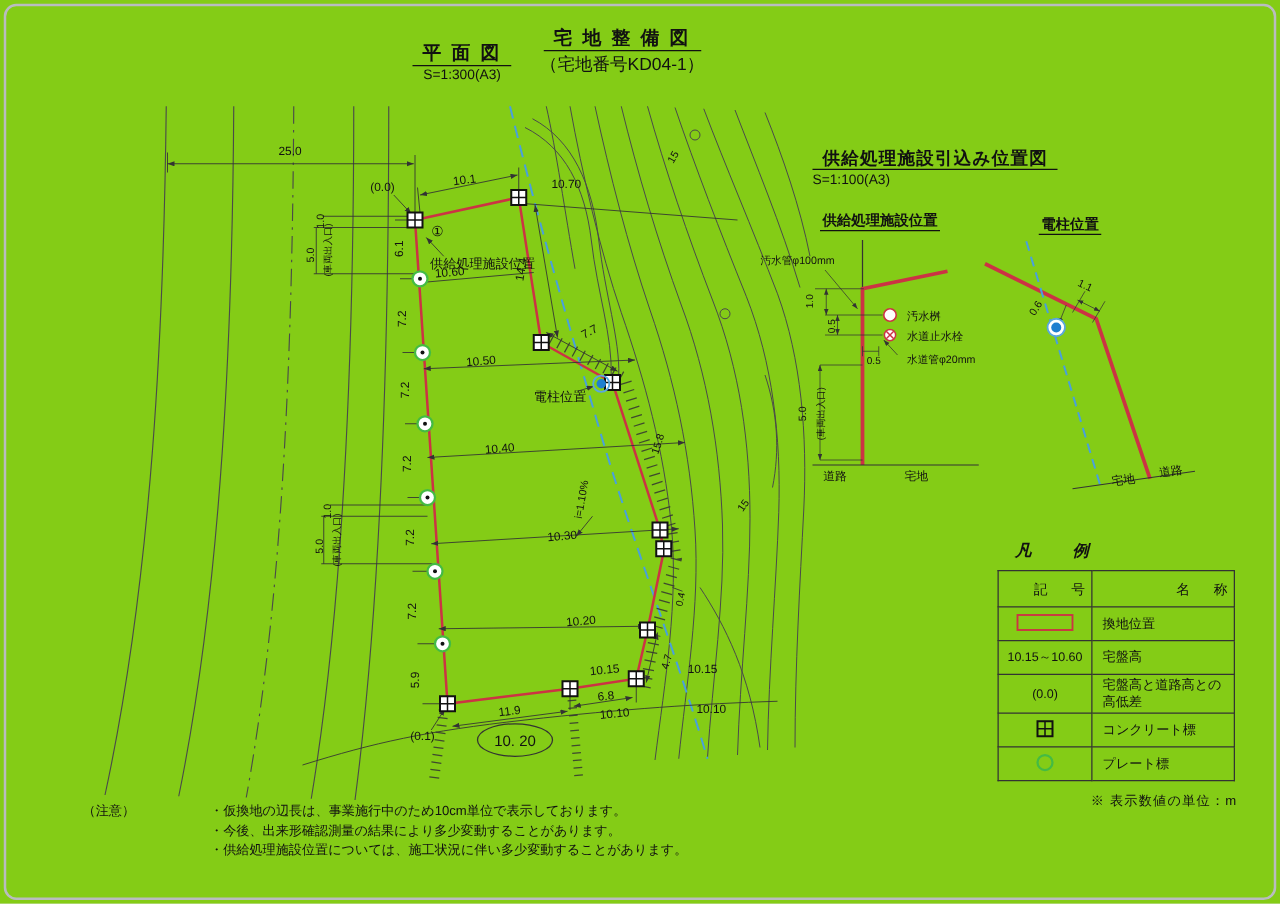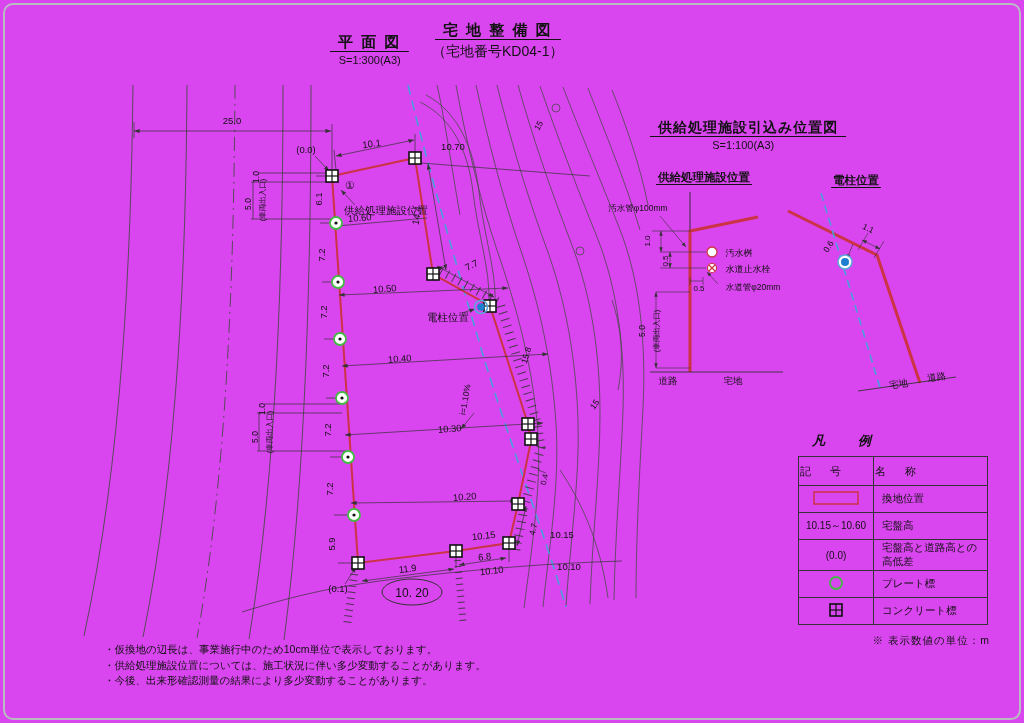--- a/index.html
+++ b/index.html
@@ -1,29 +1,29 @@
 <!DOCTYPE html>
 <html><head>
 <meta charset="utf-8">
 <style>
   html,body{margin:0;padding:0;background:#e8e8e8;}
-  .sheet{position:relative;width:1024px;height:723px;background:#d946ef;overflow:hidden;
+  .sheet{position:relative;width:1024px;height:723px;background:#84cc16;overflow:hidden;
          font-family:"Liberation Sans",sans-serif;color:#111;}
   .frame{position:absolute;left:3px;top:3px;right:3px;bottom:3px;border:2px solid #b9bcc0;border-radius:10px;pointer-events:none;}
   .abs{position:absolute;}
   .ttl{font-weight:bold;letter-spacing:2px;border-bottom:1.5px solid #111;padding:0 8px 1px 8px;white-space:nowrap;}
   .scale{font-size:11px;text-align:center;margin-top:2px;letter-spacing:0;}
   .subttl{font-size:11.5px;font-weight:bold;border-bottom:1.2px solid #111;padding:0 2px 1px 2px;white-space:nowrap;}
   svg text{font-family:"Liberation Sans",sans-serif;fill:#111;}
   
   .legend{position:absolute;left:798px;top:432px;width:192px;}
   .legend .cap{font-size:13px;font-weight:bold;letter-spacing:10px;margin:0 0 6px 14px;font-style:italic;}
   table.leg{border-collapse:collapse;width:190px;}
   table.leg th,table.leg td{border:1px solid #333;font-weight:normal;}
-  table.leg th{font-size:11px;height:26px;text-align:left;letter-spacing:4px;}
+  table.leg th{font-size:11px;height:26px;text-align:right;letter-spacing:4px;}
   table.leg td{height:24px;font-size:10.5px;}
   td.sym{width:72px;text-align:center;vertical-align:middle;}
   td.nm{padding-left:8px;}
   .sym-text{font-size:10px;}
   .unit{font-size:10.5px;text-align:right;margin-top:9px;letter-spacing:1px;}
   
   .notes{position:absolute;left:66px;top:642px;display:flex;font-size:10.5px;}
   .notes .lbl{width:64px;}
   .notes ul{list-style:none;margin:0;padding:0 0 0 38px;}
   .notes li{line-height:15.5px;white-space:nowrap;}
@@ -37,21 +37,21 @@
   <div class="abs" style="left:330px;top:33px;text-align:center;">
     <span class="ttl" style="font-size:15px;">平 面 図</span>
     <div class="scale">S=1:300(A3)</div>
   </div>
   <div class="abs" style="left:432px;top:21px;text-align:center;">
     <span class="ttl" style="font-size:15px;">宅 地 整 備 図</span>
     <div style="font-size:14px;margin-top:3px;">（宅地番号KD04-1）</div>
   </div>
   <div class="abs" style="left:650px;top:118px;">
     <span class="ttl" style="font-size:14px;letter-spacing:1px;">供給処理施設引込み位置図</span>
-    <div class="scale" style="text-align:center;padding-right:10px;">S=1:100(A3)</div>
+    <div class="scale" style="text-align:left;padding-right:10px;">S=1:100(A3)</div>
   </div>
   <div class="abs" style="left:656px;top:167px;">
     <span class="subttl">供給処理施設位置</span>
   </div>
   <div class="abs" style="left:831px;top:170px;">
     <span class="subttl">電柱位置</span>
   </div>
 
   <svg class="abs" style="left:0;top:0;" width="1024" height="723" viewBox="0 0 1024 723">
     <defs>
@@ -361,37 +361,38 @@
           <tr>
             <td class="sym"><span class="sym-text">10.15～10.60</span></td>
             <td class="nm">宅盤高</td>
           </tr>
           <tr>
             <td class="sym"><span class="sym-text">(0.0)</span></td>
             <td class="nm">宅盤高と道路高との高低差</td>
           </tr>
           <tr>
             <td class="sym"><svg width="16" height="16">
-                <circle cx="8" cy="8" r="6" fill="none" stroke="#44bb44" stroke-width="1.8"></circle>
-              </svg></td>
-            <td class="nm">プレート標</td>
-          </tr>
-          <tr>
-            <td class="sym"><svg width="16" height="16">
                 <rect x="2" y="2" width="12" height="12" fill="none" stroke="#111" stroke-width="1.6"></rect>
                 <line x1="8" y1="2" x2="8" y2="14" stroke="#111" stroke-width="1.2"></line>
                 <line x1="2" y1="8" x2="14" y2="8" stroke="#111" stroke-width="1.2"></line>
               </svg></td>
             <td class="nm">コンクリート標</td>
           </tr>
+          <tr>
+            <td class="sym"><svg width="16" height="16">
+                <circle cx="8" cy="8" r="6" fill="none" stroke="#44bb44" stroke-width="1.8"></circle>
+              </svg></td>
+            <td class="nm">プレート標</td>
+          </tr>
         </tbody>
     </table>
     <div class="unit">※ 表示数値の単位：m</div>
   </div>
 
   <div class="notes">
+    <div class="lbl">（注意）</div>
     <ul id="notes-list">
         <li>・仮換地の辺長は、事業施行中のため10cm単位で表示しております。</li>
+        <li>・今後、出来形確認測量の結果により多少変動することがあります。</li>
         <li>・供給処理施設位置については、施工状況に伴い多少変動することがあります。</li>
-        <li>・今後、出来形確認測量の結果により多少変動することがあります。</li>
       </ul>
   </div>
 </div>
 
 </body></html>

